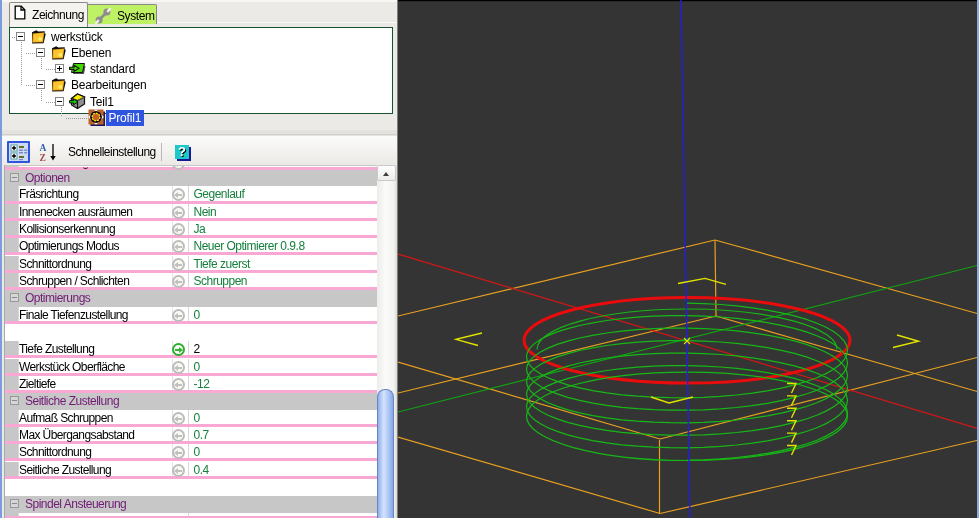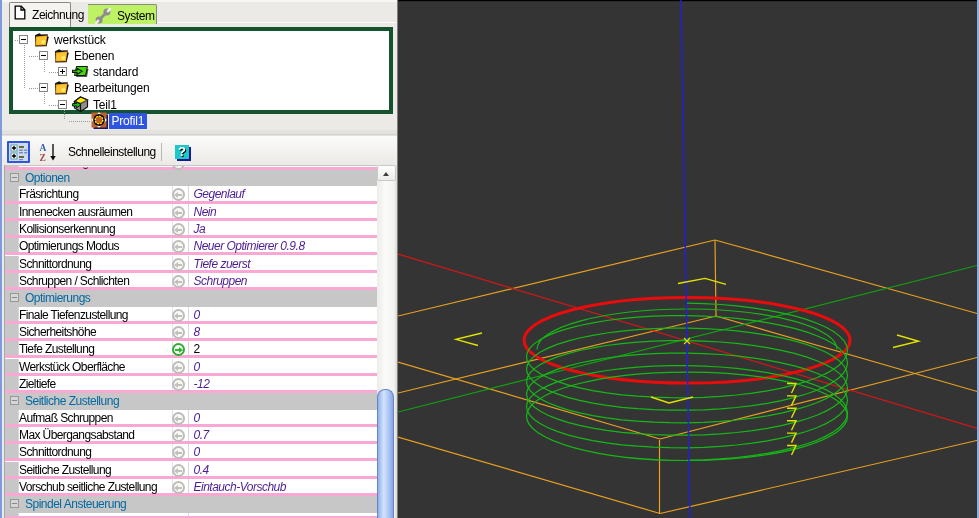--- a/index.html
+++ b/index.html
@@ -1,25 +1,25 @@
 <!DOCTYPE html>
 <html><head><meta charset="utf-8"><style>
 *{margin:0;padding:0;box-sizing:border-box}
 html,body{width:979px;height:518px;overflow:hidden;background:#eeede9;
  font-family:"Liberation Sans",sans-serif;-webkit-font-smoothing:none}
 #left{position:absolute;left:0;top:0;width:398px;height:518px;background:#eceae6}
 #bluestrip{position:absolute;left:0;top:0;width:2px;height:518px;background:#7d9ce0}
 #topwhite{position:absolute;left:2px;top:0;width:396px;height:2px;background:#f7f6f3}
 .tab{position:absolute;font-size:13px;color:#000}
-#tab1{left:9px;top:2px;width:62px;height:26px;background:#f4f3ef;border:1px solid #898989;border-bottom:none;border-radius:2px 2px 0 0}
+#tab1{left:9px;top:2px;width:79px;height:26px;background:#f4f3ef;border:1px solid #898989;border-bottom:none;border-radius:2px 2px 0 0}
 #tab2{left:88px;top:4px;width:69px;height:20px;background:#bef264;border:1px solid #898989;border-left:none;border-bottom:none;border-radius:0 2px 0 0}
 #tab1 span{position:absolute;left:22px;top:5px;font-size:12px;letter-spacing:-0.45px}
 #tab2 span{position:absolute;left:29px;top:4px;font-size:12px;letter-spacing:-0.4px}
 #tabline{position:absolute;left:157px;top:22px;width:241px;height:1px;background:#fbfaf8}
-#treebox{position:absolute;left:9px;top:27px;width:384px;height:87px;background:#fff;border:4px solid #14532d}
+#treebox{position:absolute;left:9px;top:27px;width:384px;height:87px;background:#fff;border:1px solid #14532d}
 .titem{position:absolute;height:16px;font-size:12px;color:#000}
 .titem .lbl{position:absolute;top:1px;white-space:nowrap;letter-spacing:-0.2px}
 .exp{position:absolute;width:9px;height:9px;background:#fff;border:1px solid #848484}
 .exp i{position:absolute;left:1px;top:3px;width:5px;height:1px;background:#000}
 .exp.plus i:after{content:"";position:absolute;left:2px;top:-2px;width:1px;height:5px;background:#000}
 .dotv{position:absolute;width:1px;background-image:repeating-linear-gradient(to bottom,#9a9a9a 0 1px,transparent 1px 2px)}
 .doth{position:absolute;height:1px;background-image:repeating-linear-gradient(to right,#9a9a9a 0 1px,transparent 1px 2px)}
 #gap{position:absolute;left:2px;top:130px;width:396px;height:34px;background:#e3e2de}
 #gapline{position:absolute;left:2px;top:134px;width:396px;height:1px;background:#d2d1cd}
 #toolbar{position:absolute;left:2px;top:136px;width:396px;height:28px;background:linear-gradient(#fbfbfa,#eceae6)}
@@ -28,24 +28,24 @@
 #tbtext{position:absolute;left:66px;top:9px;font-size:12px;letter-spacing:-0.5px;color:#000}
 #tbsep{position:absolute;left:159px;top:7px;width:1px;height:18px;background:#b9b8b4}
 #helpbtn{position:absolute;left:173px;top:9px;width:14px;height:14px;background:#1fc8c8;box-shadow:2px 2px 0 #181890}
 
 #helpbtn span{position:absolute;left:3px;top:-1px;font-size:13px;font-weight:bold;color:#fff;text-shadow:1px 1px 0 #000}
 #grid{position:absolute;left:4px;top:164.5px;width:374px;height:353.5px;background:#fff;border-top:1px solid #c6c6c4;border-left:1px solid #a8a8a8;overflow:hidden}
 .prow{position:absolute;left:0;width:373px;background:#fff;border-bottom:3px solid #f9a8d4}
 .prow:before{content:"";position:absolute;left:0;top:0;bottom:0;width:13px;background:#c7c7c7;border-right:1px solid #d7d7d7}
 .prow:after{content:"";position:absolute;left:182.5px;top:0;bottom:0;width:1px;background:#d7d7d7}
 .plab{position:absolute;left:14px;top:1px;font-size:12px;color:#000;white-space:nowrap;letter-spacing:-0.6px}
-.pval{position:absolute;left:188.5px;top:1px;font-size:12px;font-style:italic;color:#4c1d95;white-space:nowrap;letter-spacing:-0.5px}
+.pval{position:absolute;left:188.5px;top:1px;font-size:12px;color:#15803d;white-space:nowrap;letter-spacing:-0.5px}
 .pval.on{font-style:normal;color:#000}
 .pcat{position:absolute;left:0;width:373px;background:#c7c7c7}
-.ctext{position:absolute;left:20px;top:1px;font-size:12px;color:#0369a1;letter-spacing:-0.5px}
+.ctext{position:absolute;left:20px;top:1px;font-size:12px;color:#701a75;letter-spacing:-0.5px}
 .cminus{position:absolute;left:5px;top:3px;width:9px;height:9px;background:#d6d6d6;border:1px solid #989898}
 .cminus:after{content:"";position:absolute;left:1px;top:3px;width:5px;height:1px;background:#888}
 .sep1{position:absolute;left:166.5px;top:0;bottom:0;width:1px;background:#e3e3e3}
 .circ{position:absolute;left:167px;top:2px;width:13px;height:13px;border-radius:50%}
 .circ.gray{border:2px solid #bcbcbc;background:#fbfaf2}
 .circ.green{border:2px solid #2eae2e;background:#fff}
 .arr{position:absolute;width:0;height:0}
 .arr.l{left:0px;top:2px;border-top:3px solid transparent;border-bottom:3px solid transparent;border-right:4px solid #c0c0c0}
 .arr.l:after{content:"";position:absolute;left:4px;top:-1px;width:4px;height:2px;background:#c0c0c0}
 .arr.r{left:1px;top:2px;border-top:3px solid transparent;border-bottom:3px solid transparent;border-left:4px solid #35b335;margin-left:4px}
@@ -252,28 +252,20 @@
         <span class="ctext">Optimierungs</span>
       </div>
 <div class="prow" style="top:141.1px;height:17.3px">
         <div class="plab">Finale Tiefenzustellung</div>
         <i class="sep1"></i>
         <div class="circ gray">
           <span class="arr l"></span>
         </div>
         <div class="pval">0</div>
       </div>
-<div class="prow" style="top:158.4px;height:17.3px">
-        <div class="plab">Sicherheitshöhe</div>
-        <i class="sep1"></i>
-        <div class="circ gray">
-          <span class="arr l"></span>
-        </div>
-        <div class="pval">8</div>
-      </div>
 <div class="prow" style="top:175.7px;height:17.3px">
         <div class="plab">Tiefe Zustellung</div>
         <i class="sep1"></i>
         <div class="circ green">
           <span class="arr r"></span>
         </div>
         <div class="pval on">2</div>
       </div>
 <div class="prow" style="top:193.0px;height:17.3px">
         <div class="plab">Werkstück Oberfläche</div>
@@ -319,28 +311,20 @@
         </div>
         <div class="pval">0</div>
       </div>
 <div class="prow" style="top:296.0px;height:17.3px">
         <div class="plab">Seitliche Zustellung</div>
         <i class="sep1"></i>
         <div class="circ gray">
           <span class="arr l"></span>
         </div>
         <div class="pval">0.4</div>
-      </div>
-<div class="prow" style="top:313.3px;height:17.3px">
-        <div class="plab">Vorschub seitliche Zustellung</div>
-        <i class="sep1"></i>
-        <div class="circ gray">
-          <span class="arr l"></span>
-        </div>
-        <div class="pval">Eintauch-Vorschub</div>
       </div>
 <div class="pcat" style="top:330.6px;height:16.5px">
         <span class="cminus"></span>
         <span class="ctext">Spindel Ansteuerung</span>
       </div>
 <div class="prow" style="top:347.1px;height:6.4px"></div>
  </div>
  <div id="sbar">
       <div id="sup"></div>
       <div id="sthumb"></div>

